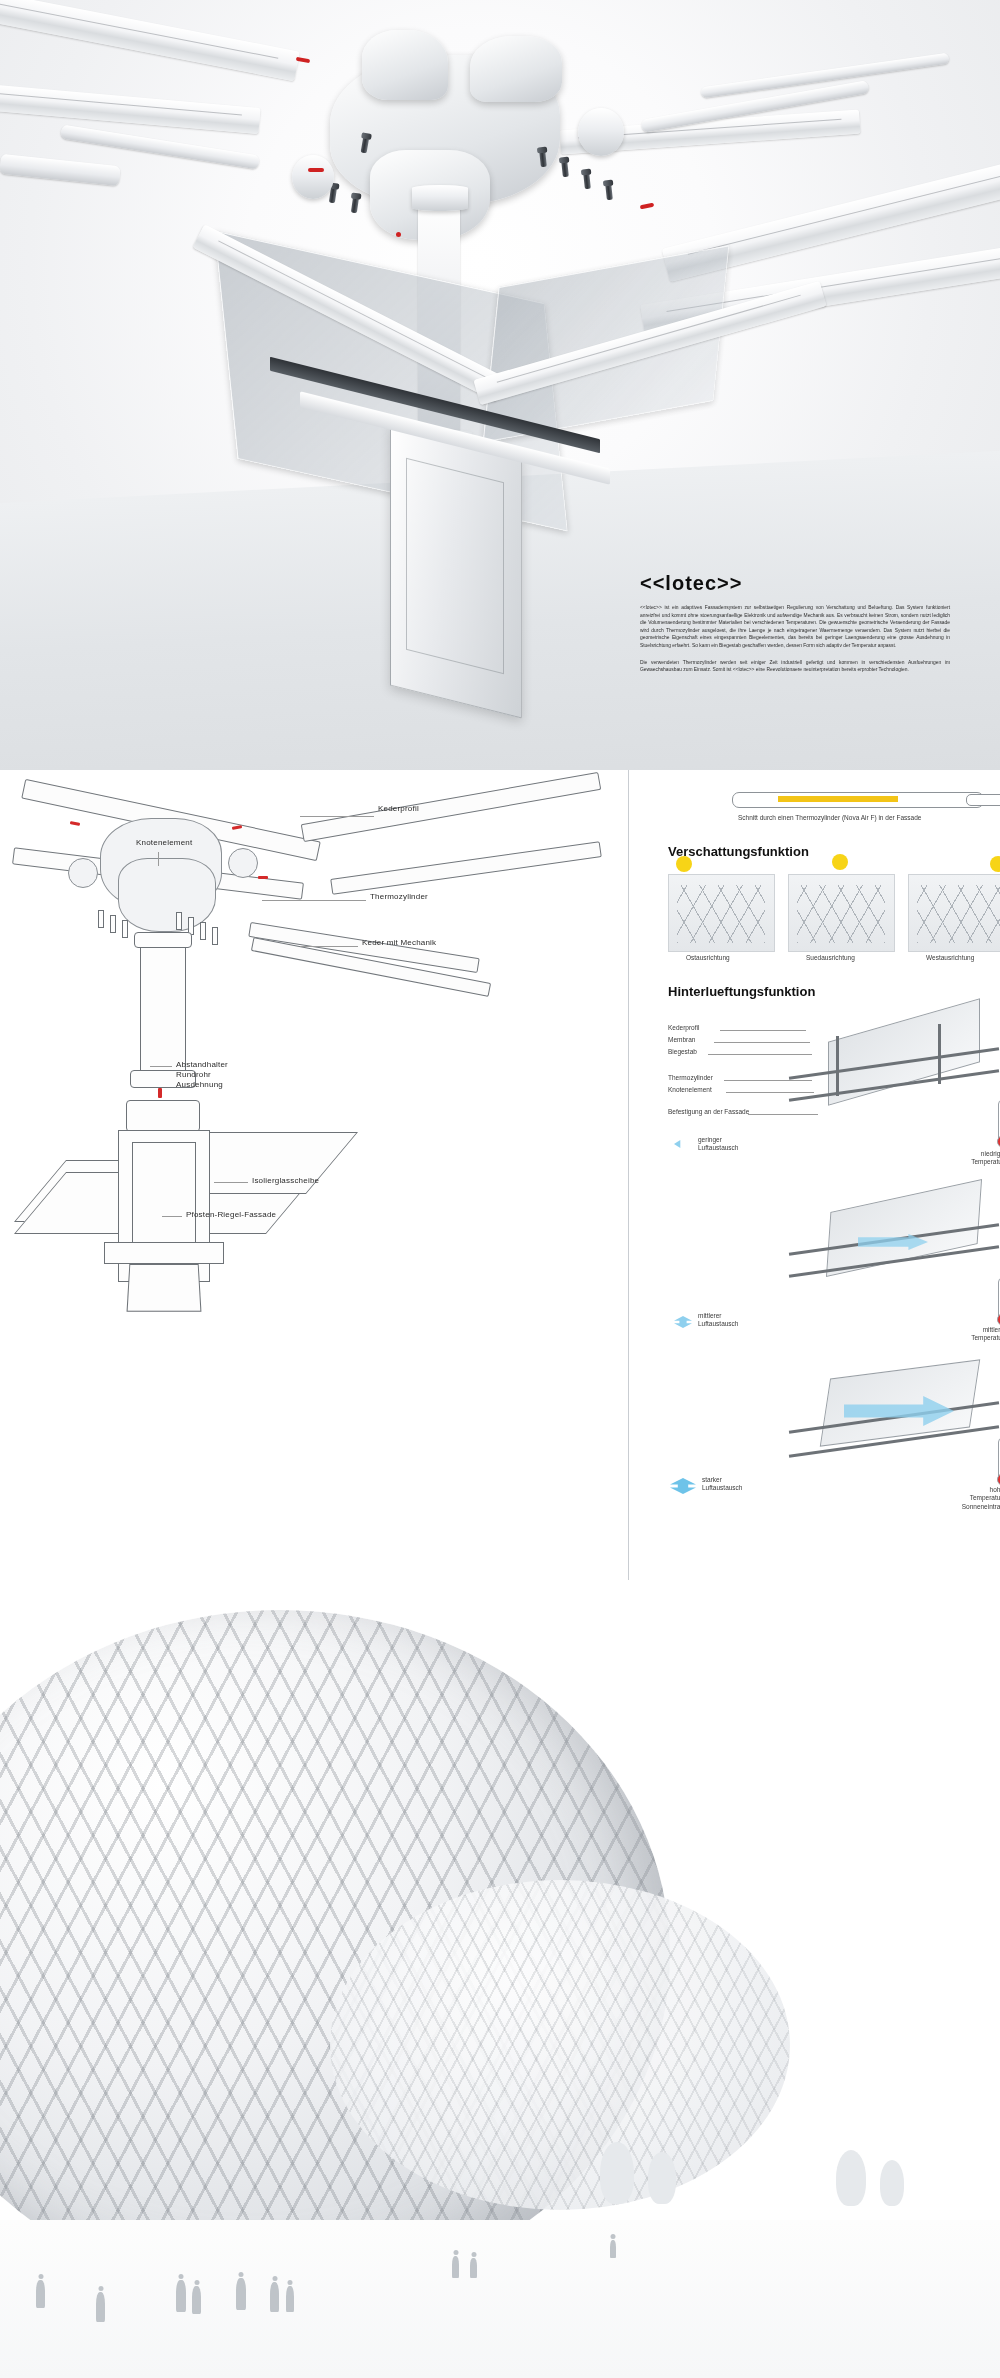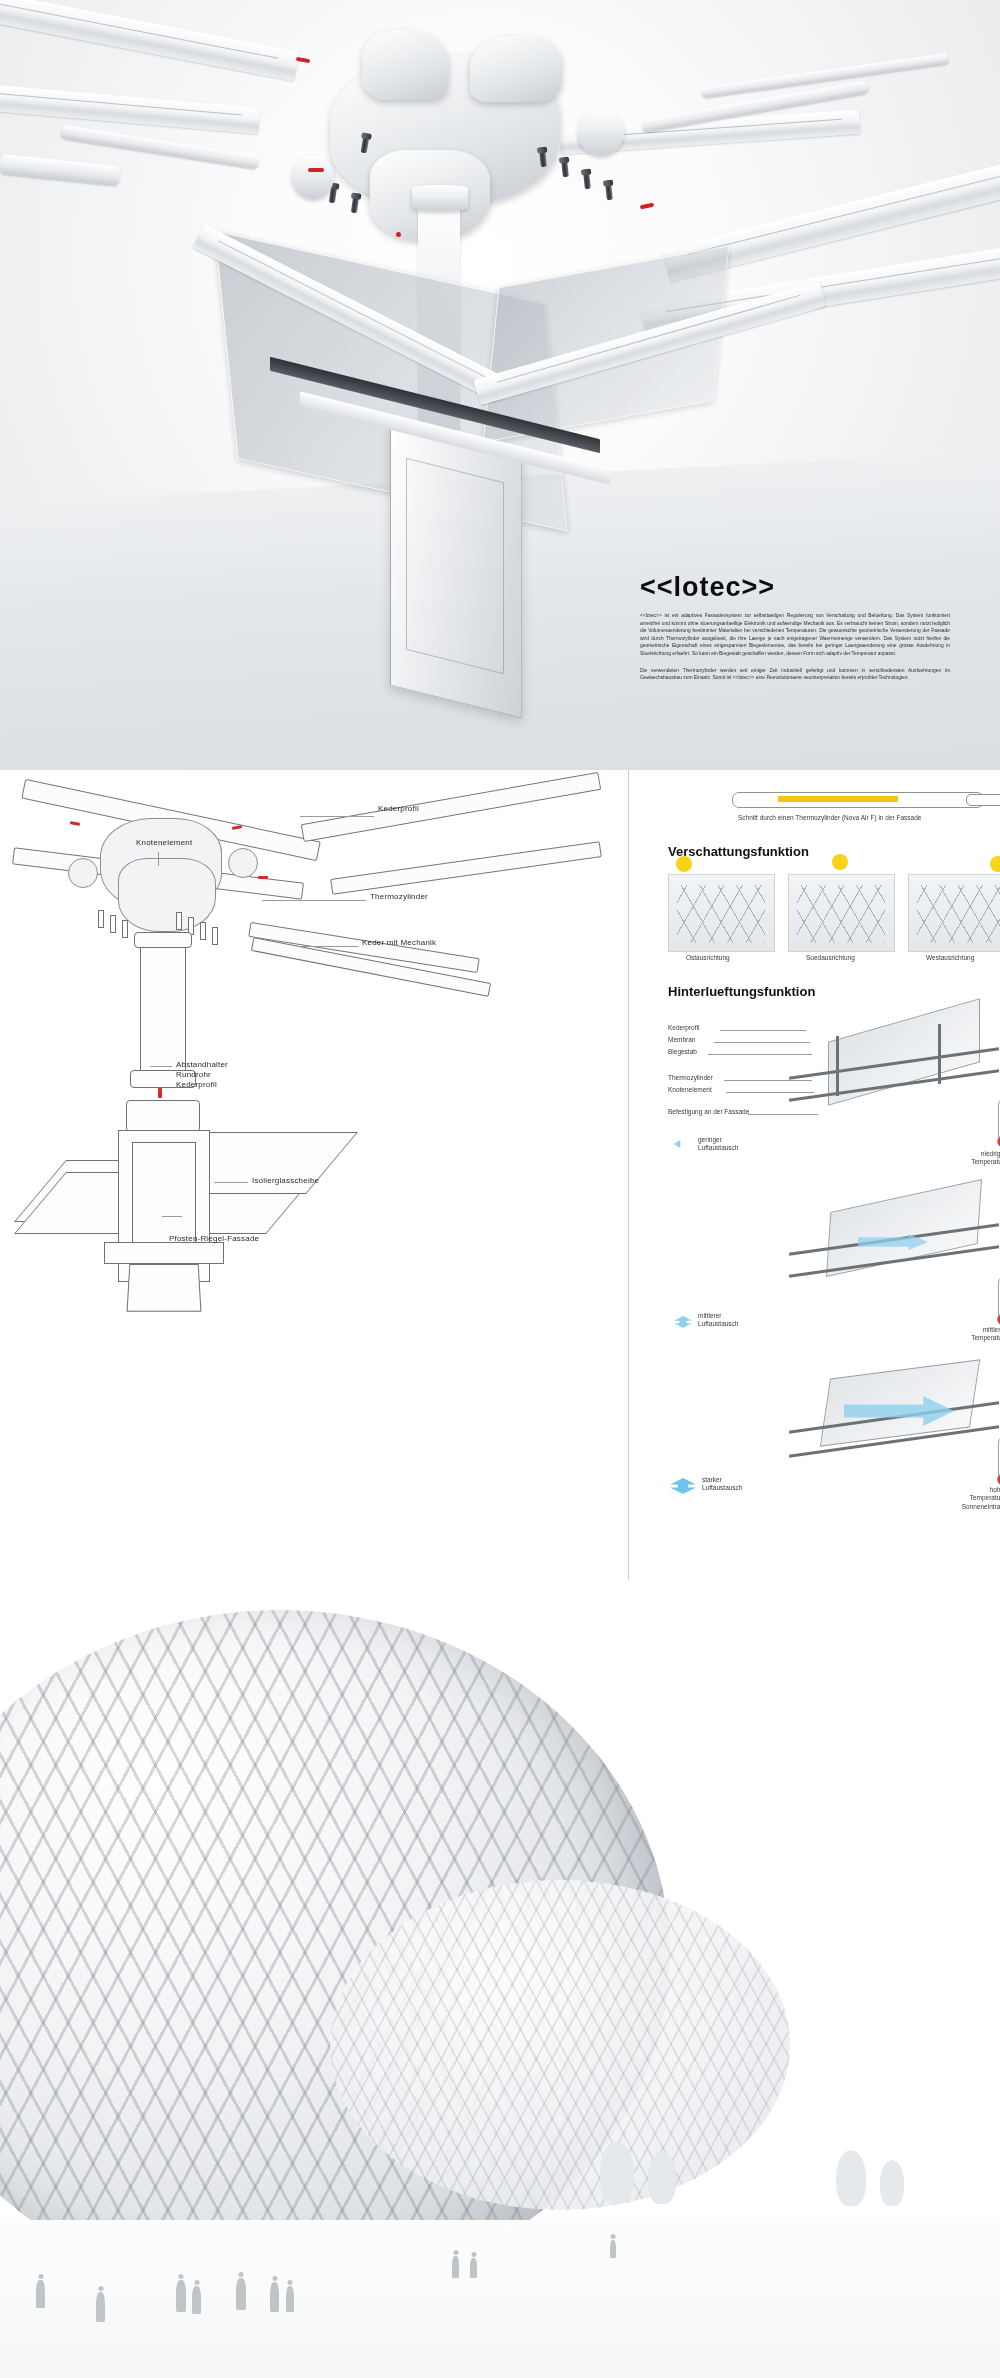--- a/index.html
+++ b/index.html
@@ -34,21 +34,21 @@
     box-shadow:0 3px 7px rgba(0,0,0,.2);}
   .screw{position:absolute;width:6px;height:17px;border-radius:2px;
     background:linear-gradient(90deg,#5a5f66,#2f3338 45%,#6d737a);}
   .screw:before{content:"";position:absolute;left:-2px;top:-3px;width:10px;height:6px;border-radius:2px;
     background:linear-gradient(90deg,#6b7178,#33373c);}
   .cyl{position:absolute;border-radius:50%/12%;
     background:linear-gradient(180deg,#ffffff,#eceef1 45%,#ccd0d4);box-shadow:0 2px 4px rgba(0,0,0,.2);}
 
   
   #p1-text{position:absolute;left:640px;top:572px;width:310px;}
-  #p1-title{font-size:27px;font-weight:bold;letter-spacing:1px;color:#0d0d0d;}
+  #p1-title{font-size:20px;font-weight:bold;letter-spacing:1px;color:#0d0d0d;}
   .p1-para{font-size:4.9px;line-height:1.55;color:#2c2c2c;margin-top:9px;text-align:justify;}
 
   
   #panel2{position:absolute;left:0;top:770px;width:1000px;height:810px;background:#fff;}
   #p2-divider{position:absolute;left:628px;top:0;width:1px;height:810px;background:#c9cdd2;}
   .wire{position:absolute;border:1px solid #6d7277;background:#fdfdfd;}
   .wirefill{position:absolute;background:#f2f3f5;border:1px solid #8a8f94;}
   .wire-strut{position:absolute;background:#fcfcfc;border:1px solid #71767b;border-radius:2px;}
   .redmark{position:absolute;background:#d42a2a;border-radius:1px;}
 
@@ -193,27 +193,27 @@
       <div class="leaderv" style="left:158px;top:82px;height:14px;"></div>
 
       <div class="abs lbl" style="left:370px;top:122px;">Thermozylinder</div>
       <div class="leader" style="left:262px;top:130px;width:104px;"></div>
 
       <div class="abs lbl" style="left:362px;top:168px;">Keder mit Mechanik</div>
       <div class="leader" style="left:300px;top:176px;width:58px;"></div>
 
       <div class="abs lbl" style="left:176px;top:290px;white-space:pre-line;">Abstandhalter
 Rundrohr
-Kederprofil</div>
+Ausdehnung</div>
       <div class="leader" style="left:150px;top:296px;width:22px;"></div>
 
       <div class="abs lbl" style="left:252px;top:406px;">Isolierglasscheibe</div>
       <div class="leader" style="left:214px;top:412px;width:34px;"></div>
 
-      <div class="abs lbl" style="left:169px;top:440px;margin-top:24px;">Pfosten-Riegel-Fassade</div>
+      <div class="abs lbl" style="left:186px;top:440px;">Pfosten-Riegel-Fassade</div>
       <div class="leader" style="left:162px;top:446px;width:20px;"></div>
     </div>
 
     <div class="abs" style="left:636px;top:8px;width:364px;height:810px;margin-left:32px;">
 
       <div class="abs" style="left:64px;top:14px;width:250px;height:14px;border:1px solid #8e9398;border-radius:7px;background:#fff;"></div>
       <div class="abs" style="left:110px;top:18px;width:120px;height:6px;background:#f3c417;"></div>
       <div class="abs" style="left:298px;top:16px;width:60px;height:10px;border:1px solid #8e9398;border-radius:5px;background:#fff;"></div>
       <div class="abs lbl-sm" style="left:70px;top:36px;">Schnitt durch einen Thermozylinder (Nova Air F) in der Fassade</div>
 

